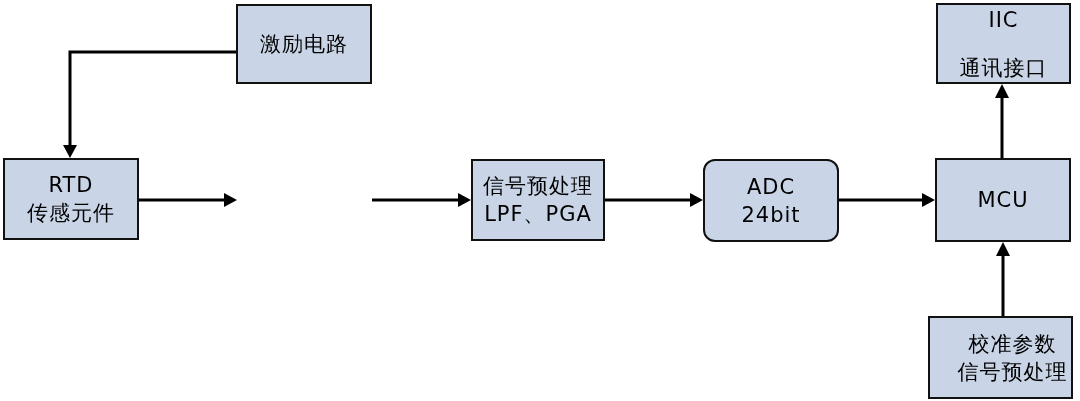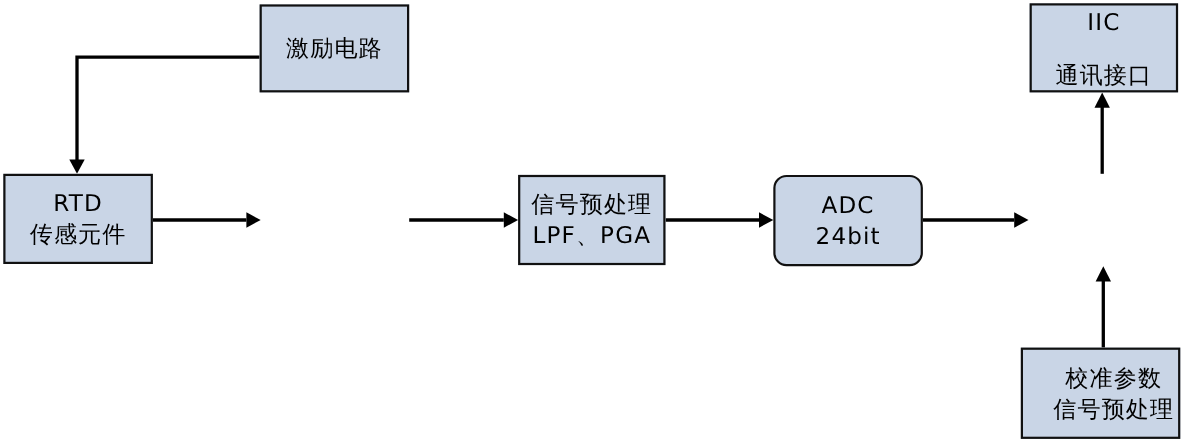--- a/index.html
+++ b/index.html
@@ -115,20 +115,23 @@
   <div class="node n-pre">
     <span>信号预处理</span>
     <span>LPF、PGA</span>
   </div>
 
   <div class="node n-adc">
     <span>ADC</span>
     <span>24bit</span>
   </div>
 
+  <div class="node n-mcu">
+    <span>MCU</span>
+  </div>
 
   <div class="node n-iic">
     <span>IIC</span>
     <span>通讯接口</span>
   </div>
 
   <div class="node n-calib">
     <span>校准参数</span>
     <span>信号预处理</span>
   </div>

